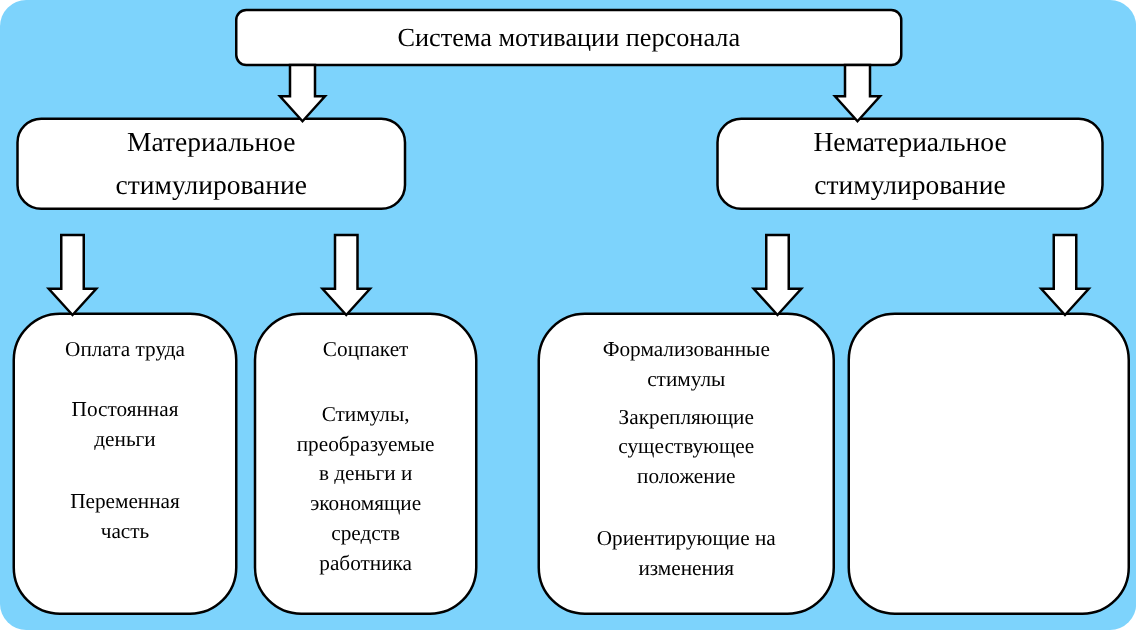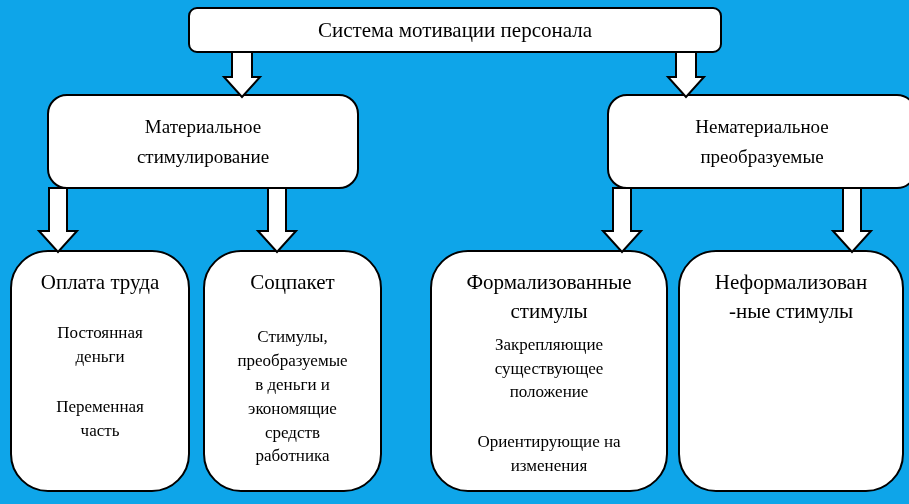--- a/index.html
+++ b/index.html
@@ -1,58 +1,58 @@
 <!DOCTYPE html>
 <html><head>
 <meta charset="utf-8">
 <style>
   html, body { margin: 0; padding: 0; background: #ffffff; }
   .canvas {
     position: relative;
     width: 909px;
     height: 504px;
-    background: #0ea5e9;
+    background: #7dd3fc;
     font-family: "Liberation Serif", "DejaVu Serif", serif;
     color: #000000;
     overflow: hidden;
+    border-radius: 21px;
   }
   .box {
     position: absolute;
     background: #ffffff;
     border: 2px solid #000000;
     box-sizing: border-box;
   }
   .center-flex {
     display: flex;
     align-items: center;
     justify-content: center;
     text-align: center;
   }
   .pre { white-space: pre-line; }
   .root {
     left: 188px; top: 7px; width: 534px; height: 46px;
     border-radius: 9px;
     font-size: 21px;
   }
   .branch {
-    top: 94px; height: 95px;
+    top: 94px; height: 74px;
     border-radius: 20px;
-    font-size: 19px;
+    font-size: 22px;
     line-height: 1.55;
-    margin-left: 34px;
   }
   .branch-left  { left: 13px;  width: 312px; }
   .branch-right { left: 573px; width: 310px; }
   .leaf {
     top: 250px; height: 242px;
     border-radius: 38px;
     padding: 16px 8px 0;
   }
   .leaf-title {
-    font-size: 21px;
+    font-size: 17px;
     line-height: 1.4;
     text-align: center;
     margin: 0 0 24px;
   }
   .leaf-para {
     font-size: 17px;
     line-height: 1.4;
     text-align: center;
     margin: 0 0 26px;
   }
@@ -84,21 +84,21 @@
   <div class="box root center-flex">
     <span class="pre">Система мотивации персонала</span>
   </div>
 
   <div class="box branch branch-left center-flex">
     <span class="pre">Материальное
 стимулирование</span>
   </div>
   <div class="box branch branch-right center-flex">
     <span class="pre">Нематериальное
-преобразуемые</span>
+стимулирование</span>
   </div>
 
   <div class="box leaf" id="leaf-0">
     <div class="leaf-title pre">Оплата труда</div>
     <div class="leaf-para pre">Постоянная
 деньги</div>
     <div class="leaf-para pre">Переменная
 часть</div>
   </div>
 
@@ -116,22 +116,20 @@
     <div class="leaf-title pre">Формализованные
 стимулы</div>
     <div class="leaf-para pre">Закрепляющие
 существующее
 положение</div>
     <div class="leaf-para pre">Ориентирующие на
 изменения</div>
   </div>
 
   <div class="box leaf" id="leaf-3">
-    <div class="leaf-title pre">Неформализован
--ные стимулы</div>
   </div>
 
   <svg class="arrows" viewBox="0 0 909 504" xmlns="http://www.w3.org/2000/svg">
     <polygon points="232,52 232,77 224,77 242,97 260,77 252,77 252,52"></polygon>
     <polygon points="676,52 676,77 668,77 686,97 704,77 696,77 696,52"></polygon>
     <polygon points="49,188 49,231 39,231 58,252 77,231 67,231 67,188"></polygon>
     <polygon points="268,188 268,231 258,231 277,252 296,231 286,231 286,188"></polygon>
     <polygon points="613,188 613,231 603,231 622,252 641,231 631,231 631,188"></polygon>
     <polygon points="843,188 843,231 833,231 852,252 871,231 861,231 861,188"></polygon>
   </svg>

